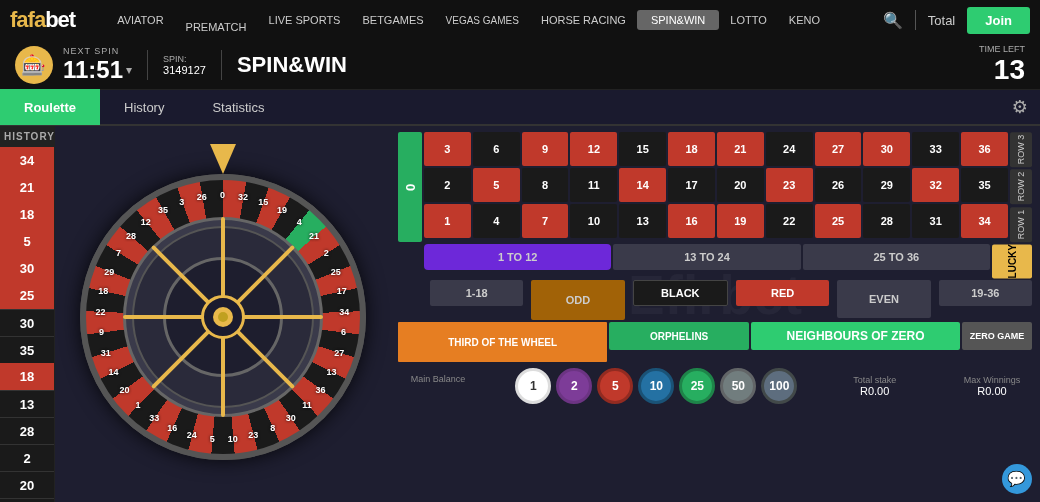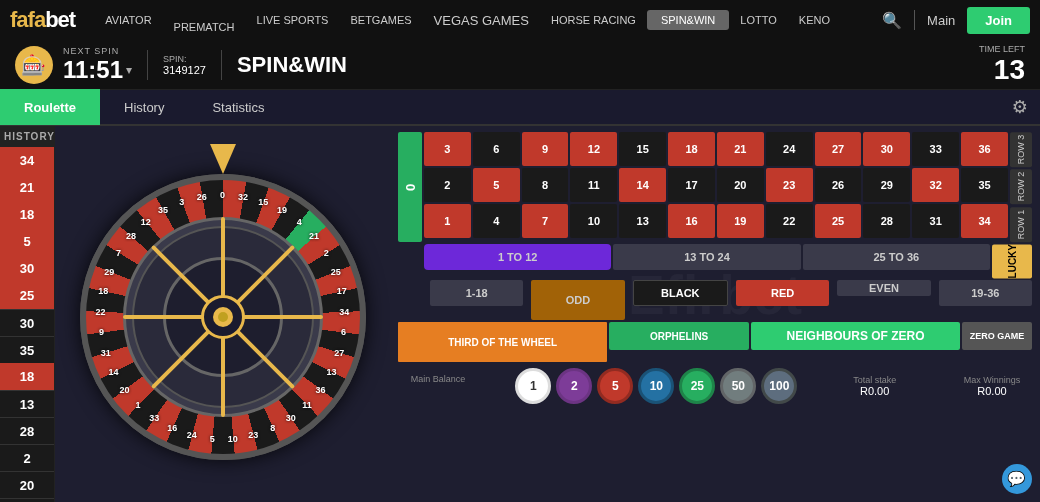--- a/index.html
+++ b/index.html
@@ -2,38 +2,38 @@
 <html><head>
   <meta charset="utf-8">
   <style>
     * { margin: 0; padding: 0; box-sizing: border-box; }
     body { width: 1040px; height: 502px; background: #1a1a2e; font-family: Arial, sans-serif; overflow: hidden; color: #fff; }
   </style>
 </head>
 <body>
 
 <div style="background:#111; height:40px; display:flex; align-items:center; padding:0 10px; gap:5px;">
-  <span style="font-size:22px; font-weight:bold; color:#e8b84b; margin-right:14px; letter-spacing:-1px;text-align:center;">
+  <span style="font-size:22px; font-weight:bold; color:#e8b84b; margin-right:26px; letter-spacing:-1px;text-align:center;">
     <span style="color:#e8b84b;">fafa</span><span style="color:#fff;">bet</span>
   </span>
   <div style="display:flex; align-items:center; gap:0; flex:1;">
     <span style="color:#ccc;font-size:11px;padding:0 11px;cursor:pointer;text-transform:uppercase;">AVIATOR</span>
     <span style="color:#ccc;font-size:11px;padding:0 11px;cursor:pointer;text-transform:uppercase;margin-top:13px;">PREMATCH</span>
     <span style="color:#ccc;font-size:11px;padding:0 11px;cursor:pointer;text-transform:uppercase;">LIVE SPORTS</span>
     <span style="color:#ccc;font-size:11px;padding:0 11px;cursor:pointer;text-transform:uppercase;">BETGAMES</span>
-    <span style="color:#ccc;font-size:13px;padding:0 11px;cursor:pointer;text-transform:uppercase;text-align:center;">VEGAS GAMES</span>
+    <span style="color:#ccc;font-size:10px;padding:0 11px;cursor:pointer;text-transform:uppercase;text-align:center;">VEGAS GAMES</span>
     <span style="color:#ccc;font-size:11px;padding:0 11px;cursor:pointer;text-transform:uppercase;">HORSE RACING</span>
     <span style="color:#fff;font-size:11px;padding:4px 14px;cursor:pointer;text-transform:uppercase;background:#666;border-radius:3px;">SPIN&amp;WIN</span>
     <span style="color:#ccc;font-size:11px;padding:0 11px;cursor:pointer;text-transform:uppercase;text-align:right;">LOTTO</span>
     <span style="color:#ccc;font-size:11px;padding:0 11px;cursor:pointer;text-transform:uppercase;">KENO</span>
   </div>
   <div style="display:flex;align-items:center;gap:12px;">
     <span style="color:#ccc;font-size:16px;cursor:pointer;">🔍</span>
     <span style="width:1px;height:20px;background:#555;"></span>
-    <button style="background:none;border:none;color:#ccc;font-size:13px;cursor:pointer;">Main</button>
+    <button style="background:none;border:none;color:#ccc;font-size:13px;cursor:pointer;">Total</button>
     <button style="background:#2ecc71;color:#fff;border:none;padding:6px 18px;border-radius:3px;font-size:13px;cursor:pointer;font-weight:bold;">Join</button>
   </div>
 </div>
 
 <div style="background:#111;height:50px;display:flex;align-items:center;padding:0 15px;gap:10px;border-bottom:1px solid #222;">
   <div style="width:38px;height:38px;background:#e8b84b;border-radius:50%;display:flex;align-items:center;justify-content:center;font-size:20px;">🎰</div>
   <div style="display:flex;flex-direction:column;">
     <span style="font-size:9px;color:#aaa;text-transform:uppercase;letter-spacing:1px;">NEXT SPIN</span>
     <div style="display:flex;align-items:center;gap:3px;">
       <span style="font-size:24px;font-weight:bold;color:#fff;">11:51</span>
@@ -256,21 +256,21 @@
       <div style="flex:1;height:26px;background:#3a3a4a;color:#ccc;display:flex;align-items:center;justify-content:center;font-size:11px;font-weight:bold;cursor:pointer;border-radius:2px;">25 TO 36</div>
       <div style="width:40px;background:#e8b84b;color:#000;display:flex;align-items:center;justify-content:center;font-size:10px;font-weight:bold;cursor:pointer;border-radius:2px;writing-mode:vertical-rl;transform:rotate(180deg);">LUCKY</div>
     </div>
 
     <div style="display:flex;gap:8px;z-index:1;">
       <div style="width:24px;flex-shrink:0;"></div>
       <div style="flex:1;height:26px;background:#3a3a4a;color:#ccc;display:flex;align-items:center;justify-content:center;font-size:11px;font-weight:bold;cursor:pointer;border-radius:2px;">1-18</div>
       <div style="flex:1;height:40px;background:#a16207;color:#ccc;display:flex;align-items:center;justify-content:center;font-size:11px;font-weight:bold;cursor:pointer;border-radius:2px;">ODD</div>
       <div style="flex:1;height:26px;background:#1a1a1a;color:#fff;display:flex;align-items:center;justify-content:center;font-size:11px;font-weight:bold;cursor:pointer;border-radius:2px;border:1px solid #444;">BLACK</div>
       <div style="flex:1;height:26px;background:#c0392b;color:#fff;display:flex;align-items:center;justify-content:center;font-size:11px;font-weight:bold;cursor:pointer;border-radius:2px;">RED</div>
-      <div style="flex:1;height:16px;background:#3a3a4a;color:#ccc;display:flex;align-items:center;justify-content:center;font-size:11px;font-weight:bold;cursor:pointer;border-radius:2px;">EVEN</div>
+      <div style="flex:1;height:38px;background:#3a3a4a;color:#ccc;display:flex;align-items:center;justify-content:center;font-size:11px;font-weight:bold;cursor:pointer;border-radius:2px;">EVEN</div>
       <div style="flex:1;height:26px;background:#3a3a4a;color:#ccc;display:flex;align-items:center;justify-content:center;font-size:11px;font-weight:bold;cursor:pointer;border-radius:2px;">19-36</div>
     </div>
 
     <div style="display:flex;gap:2px;z-index:1;">
       <div style="flex:3;height:40px;background:#e67e22;color:#fff;display:flex;align-items:center;justify-content:center;font-size:10px;font-weight:bold;cursor:pointer;border-radius:1px;">THIRD OF THE WHEEL</div>
       <div style="flex:2;height:28px;background:#27ae60;color:#fff;display:flex;align-items:center;justify-content:center;font-size:10px;font-weight:bold;cursor:pointer;border-radius:2px;">ORPHELINS</div>
       <div style="flex:3;height:28px;background:#2ecc71;color:#fff;display:flex;align-items:center;justify-content:center;font-size:12px;font-weight:bold;cursor:pointer;border-radius:2px;">NEIGHBOURS OF ZERO</div>
       <div style="flex:1;height:28px;background:#555;color:#fff;display:flex;align-items:center;justify-content:center;font-size:9px;font-weight:bold;cursor:pointer;border-radius:2px;text-align:center;line-height:1.2;">ZERO GAME</div>
     </div>
 

